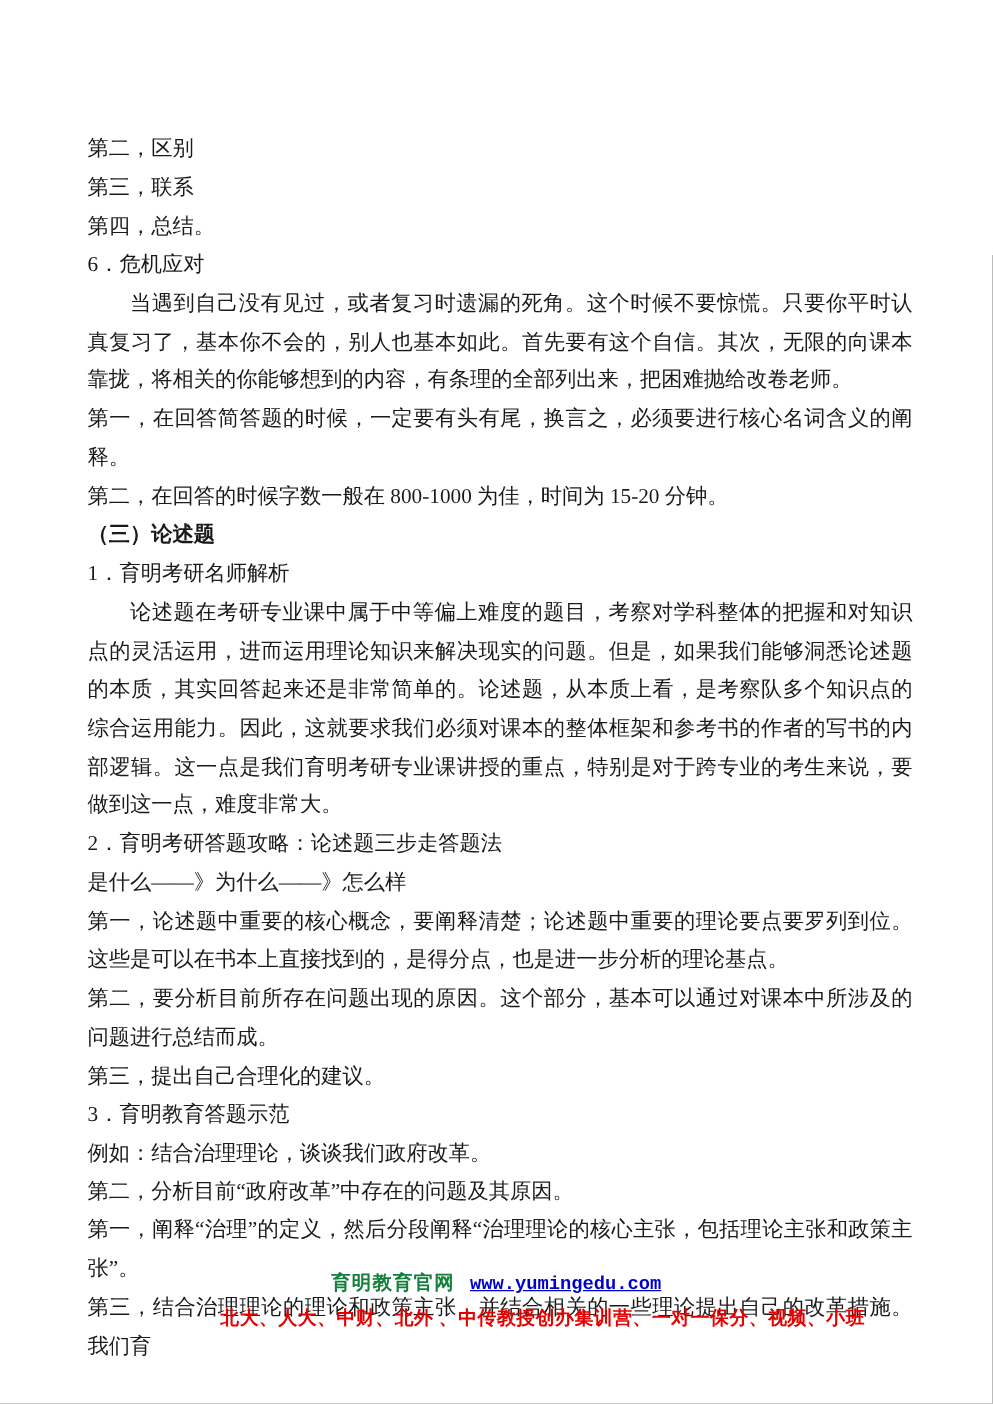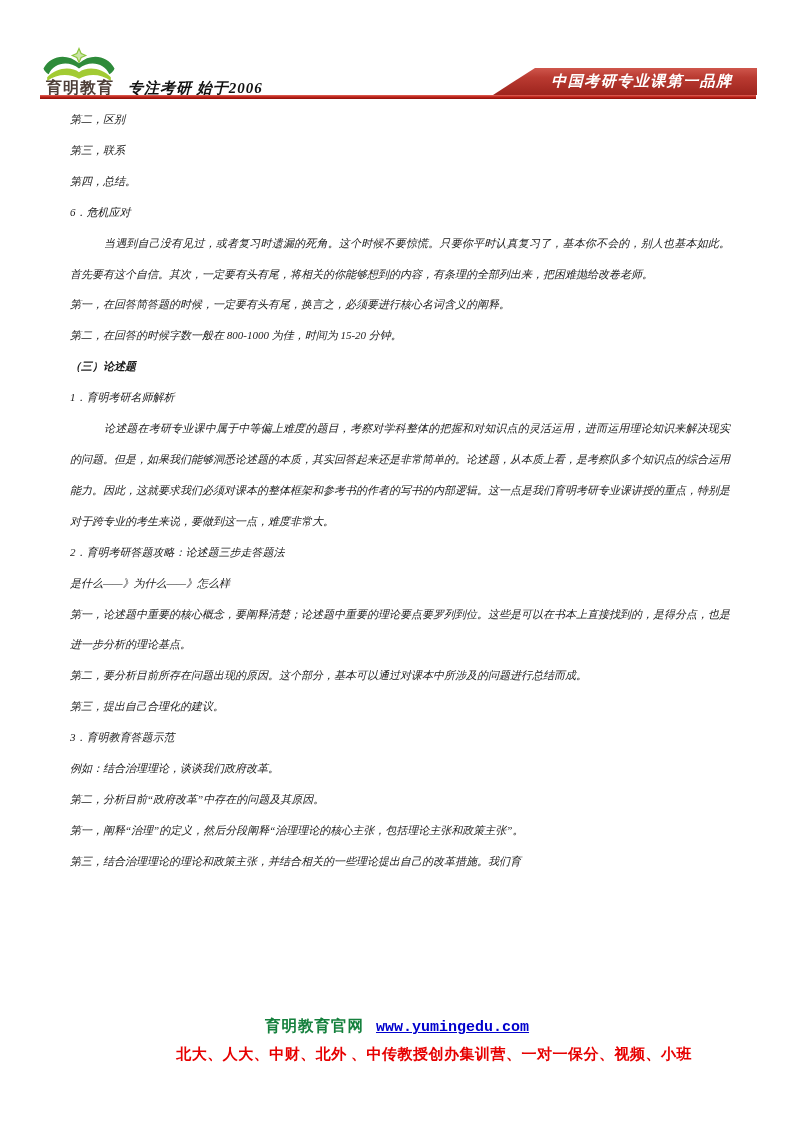--- a/index.html
+++ b/index.html
@@ -38,21 +38,21 @@
     color: #ffffff; font-size: 15px; font-weight: bold; font-style: italic;
     letter-spacing: 1.5px; white-space: nowrap;
   }
   .header-rule {
     position: absolute; top: 95px; left: 40px; width: 716px; height: 4px;
     background: linear-gradient(180deg, #e0665a 0%, #c0261c 45%, #8e0f09 100%);
   }
   
   .doc-body {
     position: absolute; top: 104px; left: 70px; width: 660px;
-    font-size: 11px; line-height: 30.9px; font-style: italic;
+    font-size: 17px; line-height: 30.9px;
   }
   .para { text-align: justify; }
   .para.indent { text-indent: 34px; }
   .para.heading { font-weight: bold; }
   
   .footer { position: absolute; left: 40px; right: 40px; top: 1016px; }
   .footer-line1 { text-align: center; white-space: nowrap; }
   .site-label {
     color: #15803d; font-weight: bold; font-size: 15.5px; letter-spacing: 1px;
   }
@@ -68,54 +68,28 @@
   .footer-red {
     color: #e60000; font-weight: bold; font-size: 15px; letter-spacing: 0.5px;
     white-space: nowrap;
   }
 </style>
 </head>
 <body>
 
 <div class="page">
 
-  <div class="header">
-
-    <div class="logo-block">
-      <svg class="logo-art" viewBox="0 0 100 48" xmlns="http://www.w3.org/2000/svg">
-
-        <path d="M50 1 L53.5 9 L61 12.5 L53.5 16 L50 24 L46.5 16 L39 12.5 L46.5 9 Z" fill="#8cc63e"></path>
-        <path d="M50 5 L52.3 10.5 L57.5 12.5 L52.3 14.5 L50 20 L47.7 14.5 L42.5 12.5 L47.7 10.5 Z" fill="#ffffff" opacity="0.55"></path>
-
-        <path d="M2 30 C12 12 34 9 50 23 L50 30 C36 19 16 22 9 38 C6 36 3 33 2 30 Z" fill="#2e8b3a"></path>
-        <path d="M98 30 C88 12 66 9 50 23 L50 30 C64 19 84 22 91 38 C94 36 97 33 98 30 Z" fill="#2e8b3a"></path>
-
-        <path d="M7 42 C19 28 40 27 50 35 C60 27 81 28 93 42 L93 47 C79 36 61 37 50 44 C39 37 21 36 7 47 Z" fill="#a2cb33"></path>
-      </svg>
-    </div>
-
-    <div class="brand-row">
-      <span class="brand-name">育明教育</span>
-      <span class="brand-tagline">专注考研 始于2006</span>
-    </div>
-
-    <div class="banner">
-      <span class="banner-text">中国考研专业课第一品牌</span>
-    </div>
-
-    <div class="header-rule"></div>
-  </div>
 
   <div class="doc-body">
 
   <div class="para ">第二，区别</div>
       <div class="para ">第三，联系</div>
       <div class="para ">第四，总结。</div>
       <div class="para ">6．危机应对</div>
-      <div class="para indent">当遇到自己没有见过，或者复习时遗漏的死角。这个时候不要惊慌。只要你平时认真复习了，基本你不会的，别人也基本如此。首先要有这个自信。其次，一定要有头有尾，将相关的你能够想到的内容，有条理的全部列出来，把困难抛给改卷老师。</div>
+      <div class="para indent">当遇到自己没有见过，或者复习时遗漏的死角。这个时候不要惊慌。只要你平时认真复习了，基本你不会的，别人也基本如此。首先要有这个自信。其次，无限的向课本靠拢，将相关的你能够想到的内容，有条理的全部列出来，把困难抛给改卷老师。</div>
       <div class="para ">第一，在回答简答题的时候，一定要有头有尾，换言之，必须要进行核心名词含义的阐释。</div>
       <div class="para ">第二，在回答的时候字数一般在 800-1000 为佳，时间为 15-20 分钟。</div>
       <div class="para heading">（三）论述题</div>
       <div class="para ">1．育明考研名师解析</div>
       <div class="para indent">论述题在考研专业课中属于中等偏上难度的题目，考察对学科整体的把握和对知识点的灵活运用，进而运用理论知识来解决现实的问题。但是，如果我们能够洞悉论述题的本质，其实回答起来还是非常简单的。论述题，从本质上看，是考察队多个知识点的综合运用能力。因此，这就要求我们必须对课本的整体框架和参考书的作者的写书的内部逻辑。这一点是我们育明考研专业课讲授的重点，特别是对于跨专业的考生来说，要做到这一点，难度非常大。</div>
       <div class="para ">2．育明考研答题攻略：论述题三步走答题法</div>
       <div class="para ">是什么——》为什么——》怎么样</div>
       <div class="para ">第一，论述题中重要的核心概念，要阐释清楚；论述题中重要的理论要点要罗列到位。这些是可以在书本上直接找到的，是得分点，也是进一步分析的理论基点。</div>
       <div class="para ">第二，要分析目前所存在问题出现的原因。这个部分，基本可以通过对课本中所涉及的问题进行总结而成。</div>
       <div class="para ">第三，提出自己合理化的建议。</div>

